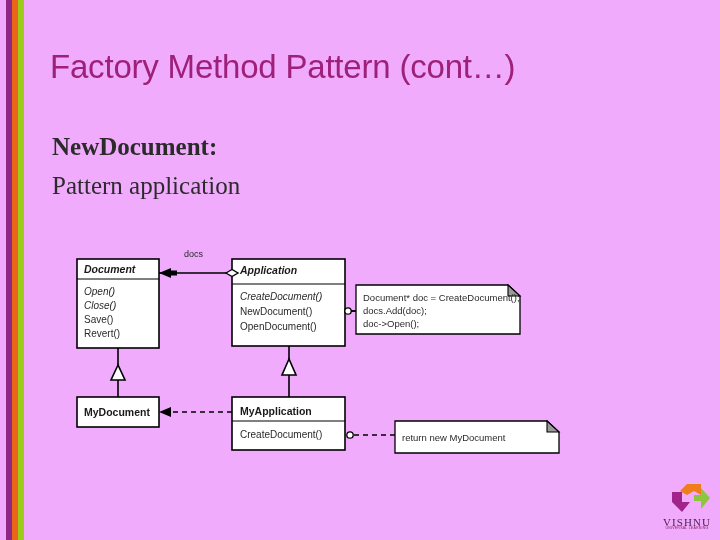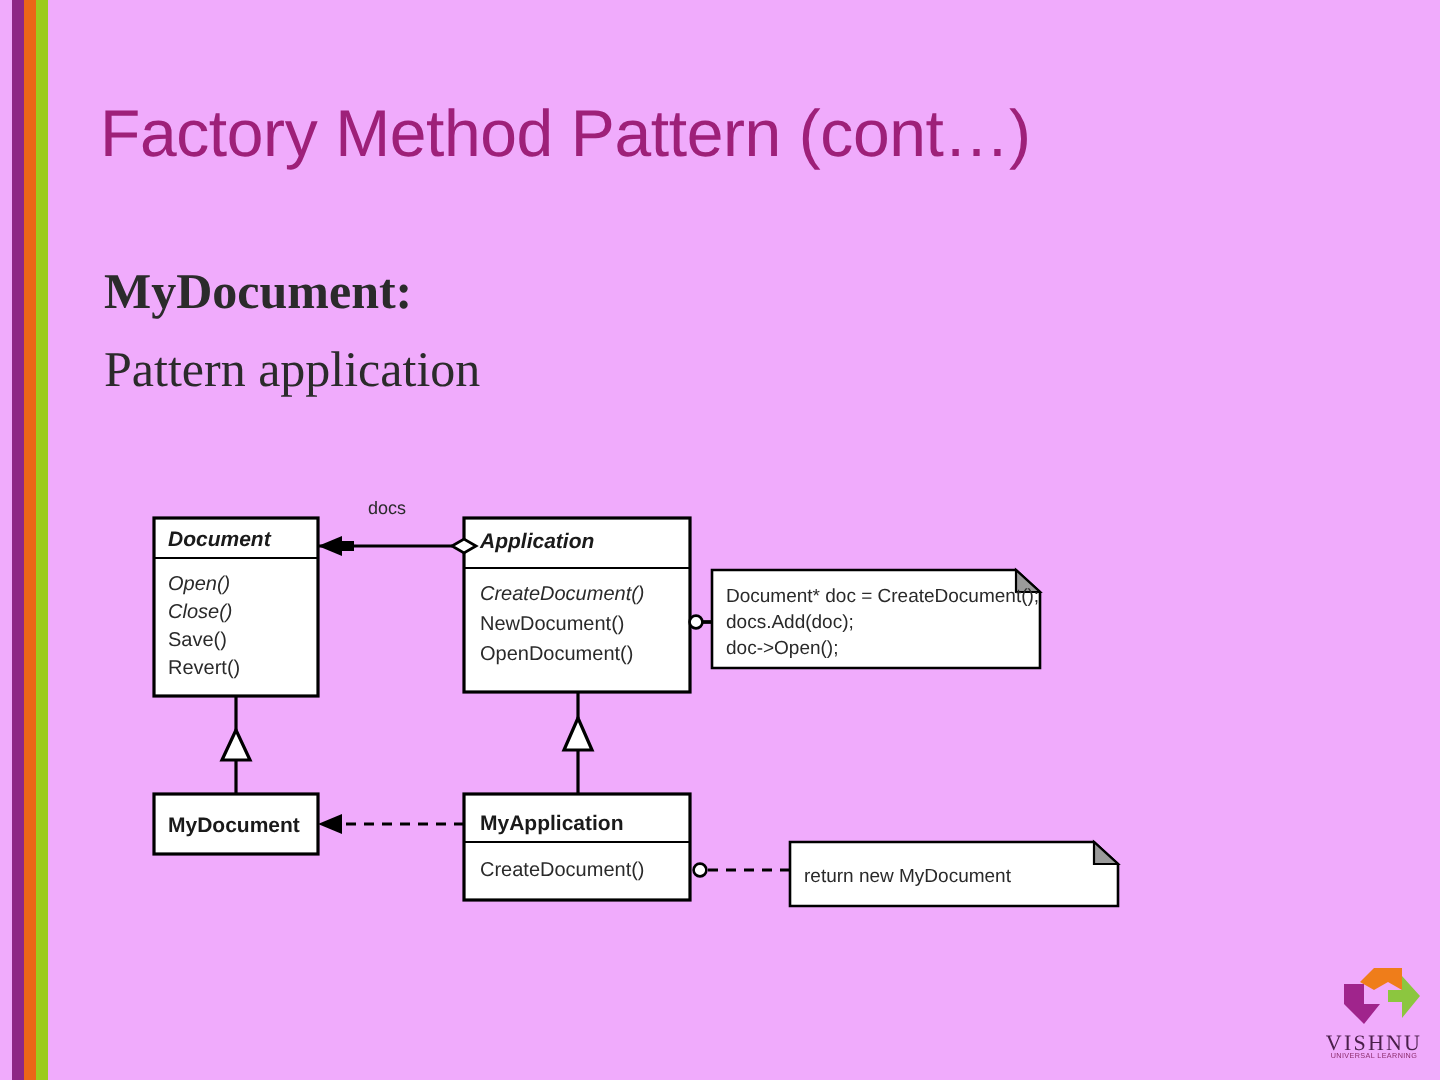--- a/index.html
+++ b/index.html
@@ -107,21 +107,21 @@
 <body>
 
 <div id="slide">
 
   <div class="stripe stripe-purple"></div>
   <div class="stripe stripe-orange"></div>
   <div class="stripe stripe-green"></div>
 
   <div id="title">Factory Method Pattern (cont…)</div>
 
-  <div id="motivation">MyDocument:</div>
+  <div id="motivation">NewDocument:</div>
   <div id="subtitle">Pattern application</div>
 
   <div id="diagram">
     <svg width="570" height="215" viewBox="0 0 570 215" xmlns="http://www.w3.org/2000/svg">
       <defs>
         <style>
           .bx   { fill:#ffffff; stroke:#000000; stroke-width:1.6; }
           .sep  { stroke:#000000; stroke-width:1; }
           .ln   { stroke:#000000; stroke-width:1.6; fill:none; }
           .dash { stroke:#000000; stroke-width:1.4; fill:none; stroke-dasharray:5 4; }

